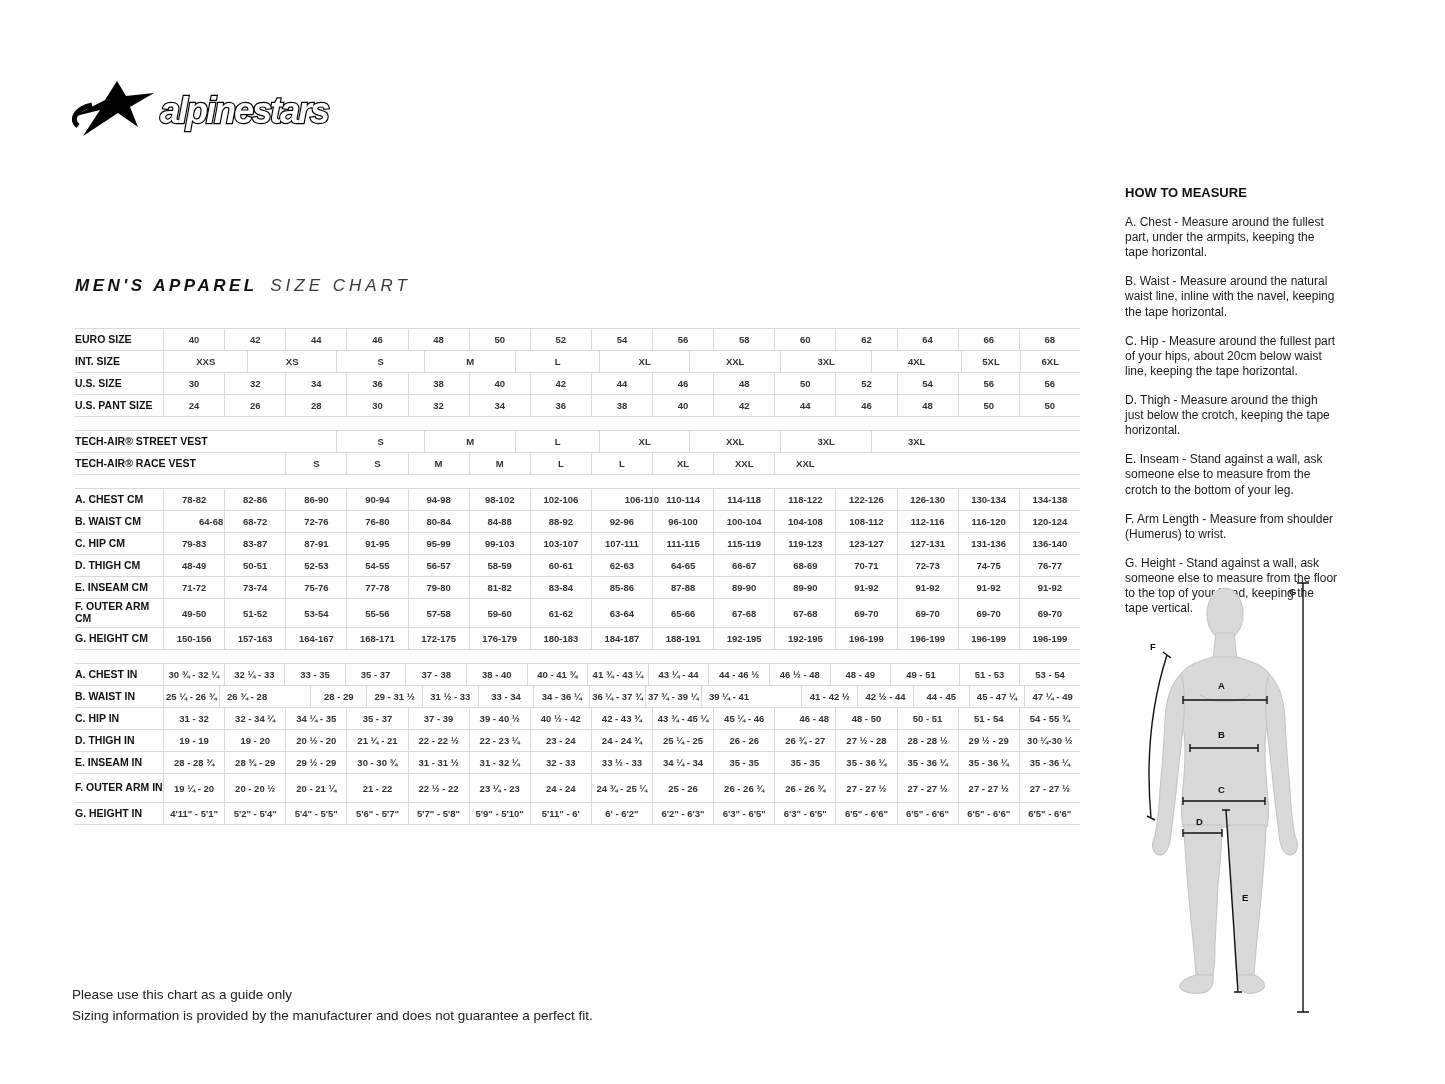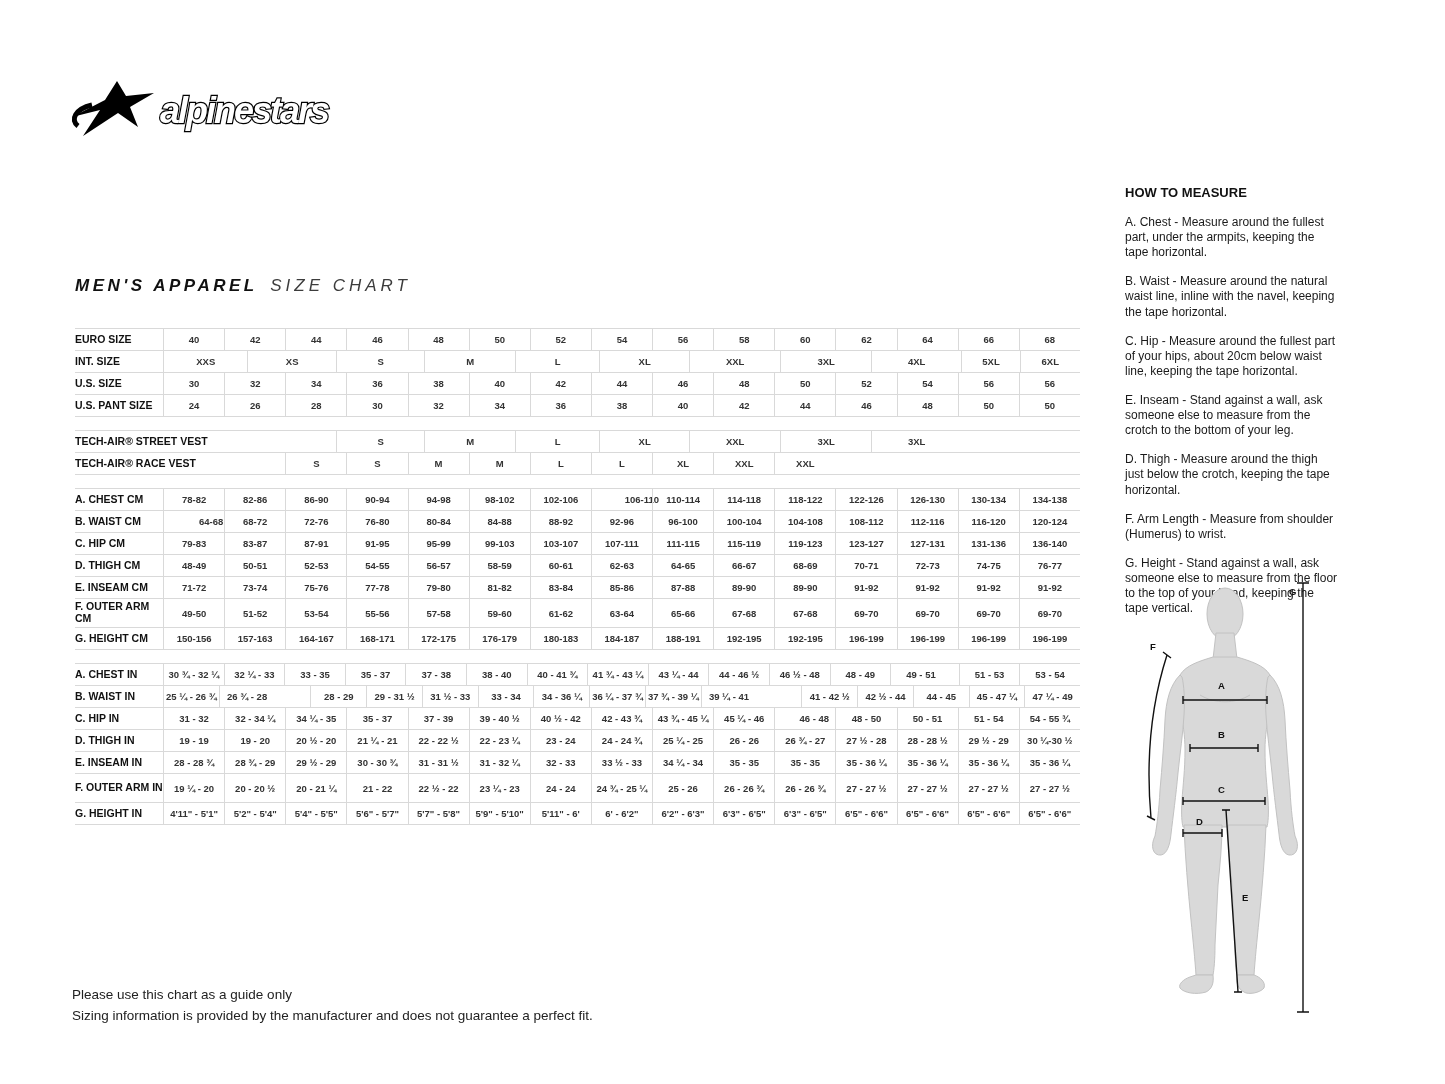--- a/index.html
+++ b/index.html
@@ -458,22 +458,22 @@
       </div>
     </div>
   </div>
 
 <div id="how-to-measure" class="abs">
   <h3>HOW TO MEASURE</h3>
   <div>
       <p>A. Chest - Measure around the fullest part, under the armpits, keeping the tape horizontal.</p>
       <p>B. Waist - Measure around the natural waist line, inline with the navel, keeping the tape horizontal.</p>
       <p>C. Hip - Measure around the fullest part of your hips, about 20cm below waist line, keeping the tape horizontal.</p>
+      <p>D. Thigh - Measure around the thigh just below the crotch, keeping the tape horizontal.</p>
       <p>E. Inseam - Stand against a wall, ask someone else to measure from the crotch to the bottom of your leg.</p>
-      <p>D. Thigh - Measure around the thigh just below the crotch, keeping the tape horizontal.</p>
       <p>F. Arm Length - Measure from shoulder (Humerus) to wrist.</p>
       <p>G. Height - Stand against a wall, ask someone else to measure from the floor to the top of your head, keeping the tape vertical.</p>
     </div>
 </div>
 
 <svg id="figure" class="abs" viewBox="0 0 180 445">
   <g fill="#d9d9d9" stroke="#c2c2c2" stroke-width="1" stroke-linejoin="round">
     <ellipse cx="85" cy="39" rx="18" ry="26"></ellipse>
     <path d="M76 58 L94 58 L97 84 L73 84 Z"></path>
     <path d="M73 82 C60 86 46 90 40 100 C36 110 38 120 40 132 C43 150 45 160 45 175 C45 195 43 210 42 225 C41 240 42 248 43 252 L127 252 C128 248 129 240 128 225 C127 210 125 195 125 175 C125 160 127 150 130 132 C132 120 134 110 130 100 C124 90 110 86 97 82 Z"></path>

